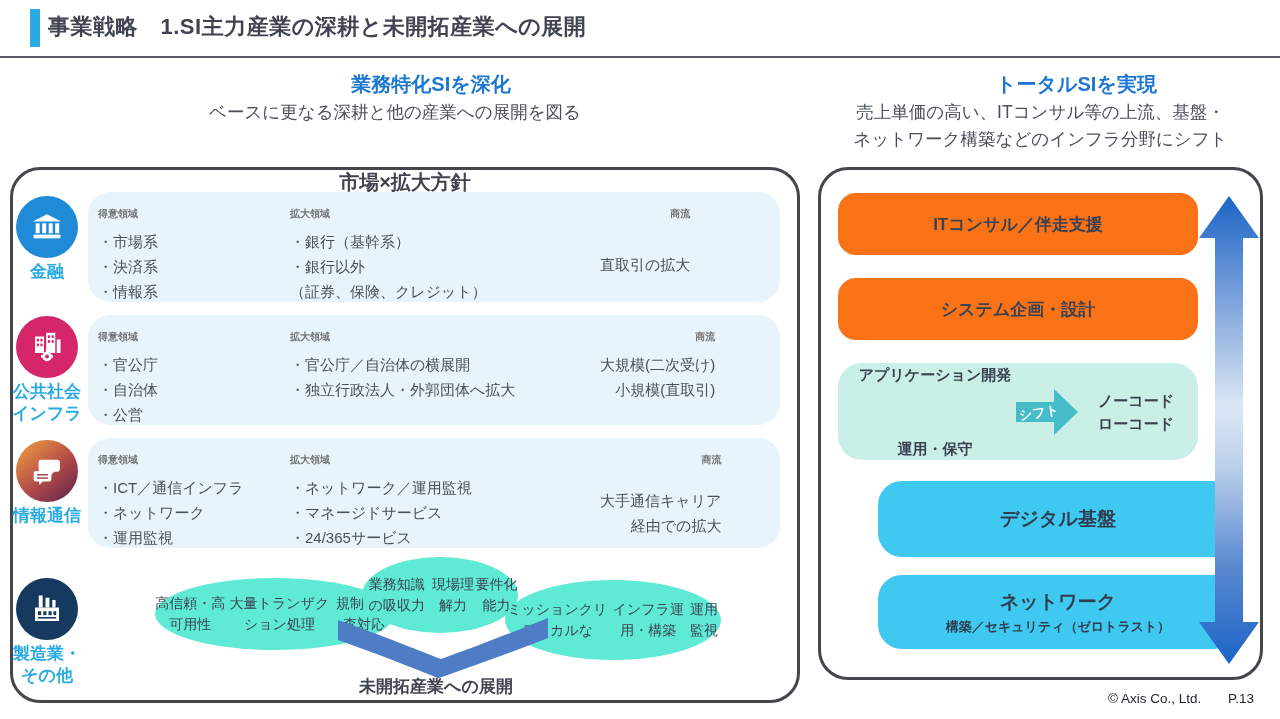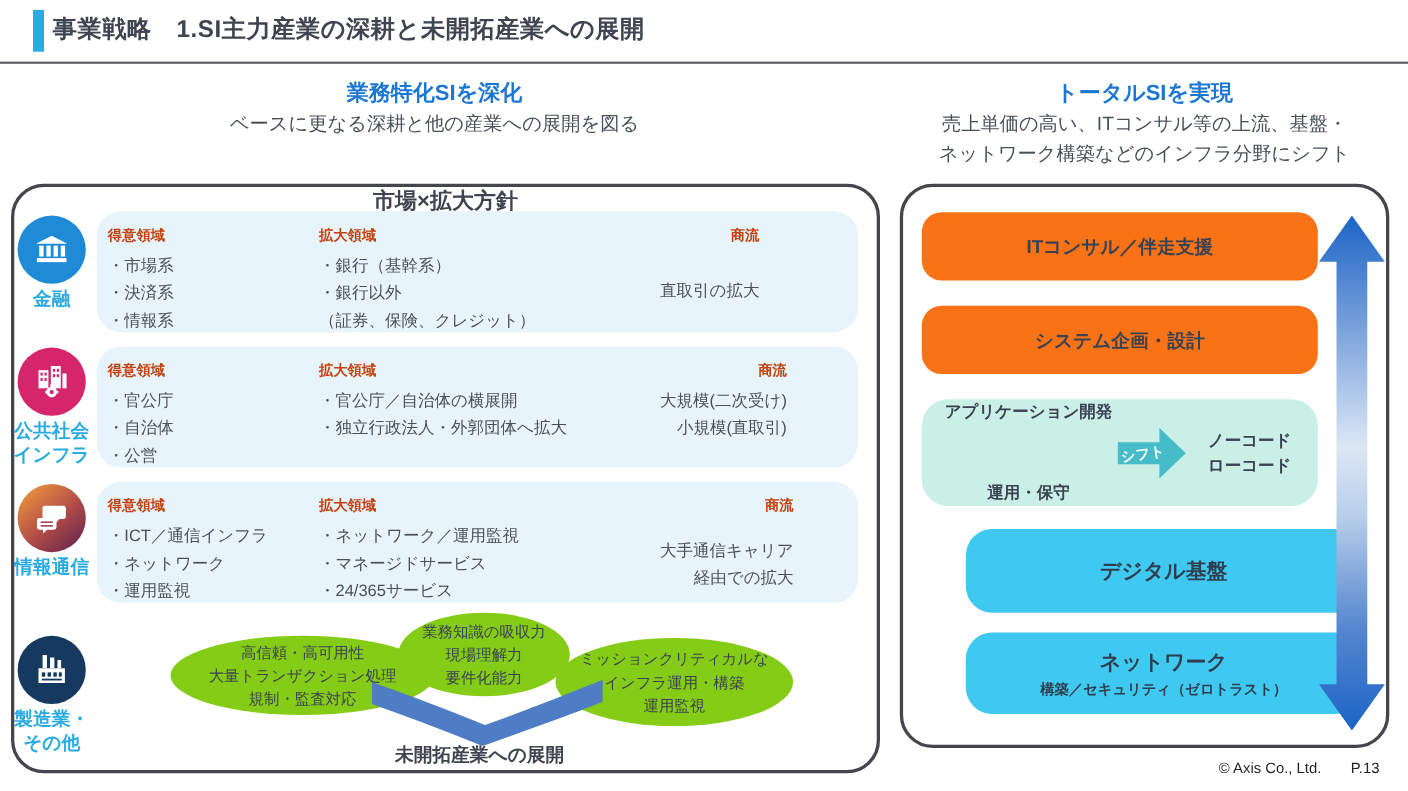--- a/index.html
+++ b/index.html
@@ -6,52 +6,52 @@
   #canvas{position:relative;width:1280px;height:719px;background:#ffffff;overflow:hidden;
           font-family:"Liberation Sans","DejaVu Sans",sans-serif;color:#4A5058;}
   .abs{position:absolute;}
 
   
   .accent-bar{left:30px;top:9px;width:10px;height:38px;background:#29ABE2;}
   .page-title{left:48px;top:12px;font-size:22px;font-weight:bold;color:#3F4450;letter-spacing:.5px;white-space:nowrap;}
   .hdiv{left:0;top:56px;width:1280px;border-top:2px solid #5B5E66;}
 
   
-  .sec-head{font-size:20px;font-weight:bold;color:#1C77D2;text-align:center;}
+  .sec-head{font-size:20px;font-weight:bold;color:#1C77D2;text-align:center;padding-left:36px;}
   .sec-desc{font-size:17.5px;line-height:27px;color:#4A5058;text-align:center;}
   .left-head{left:0;top:71px;width:790px;}
   .left-desc{left:0;top:99px;width:790px;}
   .right-head{left:818px;top:71px;width:445px;}
   .right-desc{left:818px;top:99px;width:445px;}
 
   
   .panel{border:3px solid #45464C;border-radius:30px;background:#fff;box-sizing:border-box;}
   .left-panel{left:10px;top:167px;width:790px;height:536px;}
   .right-panel{left:818px;top:167px;width:445px;height:513px;}
   .panel-title{left:10px;top:169px;width:790px;text-align:center;font-size:20px;font-weight:bold;color:#3F4450;}
 
   
   .row-box{left:88px;width:692px;height:110px;background:#E7F4FB;border-radius:22px;}
   .r1{top:192px;} .r2{top:315px;} .r3{top:438px;}
   .col{position:absolute;top:9px;font-size:15px;line-height:25px;color:#4A5058;white-space:nowrap;}
   .c1{left:10px;} .c2{left:202px;} .c3{left:512px;text-align:right;}
-  .col-h{font-size:13px;font-weight:bold;color:#c2410c;margin-bottom:3px;}
+  .col-h{font-size:10px;font-weight:bold;color:#737373;margin-bottom:3px;}
   .mt26{margin-top:26px;} .mt16{margin-top:16px;}
 
   .ind{position:absolute;width:78px;text-align:center;}
   .i1{left:8px;top:196px;} .i2{left:8px;top:316px;} .i3{left:8px;top:440px;} .i4{left:8px;top:578px;}
   .icon-circle{width:62px;height:62px;border-radius:50%;margin:0 auto;display:flex;align-items:center;justify-content:center;}
   .c-bank{background:#1F8BD6;}
   .c-public{background:#D5256B;}
   .c-telecom{background:linear-gradient(140deg,#EE9A3E 5%,#B04A48 55%,#58204F 100%);}
   .c-factory{background:#16395F;}
   .ind-label{font-size:17px;font-weight:bold;color:#29ABE2;line-height:22px;margin-top:3px;}
 
   
-  .bubble{position:absolute;background:#84cc16;border-radius:50%;display:flex;flex-direction:column;
+  .bubble{position:absolute;background:#5eead4;border-radius:50%;display:flex;flex-direction:row;
           align-items:center;justify-content:center;font-size:14px;line-height:21px;color:#3C4250;text-align:center;z-index:1;}
   .b1{left:155px;top:578px;width:240px;height:72px;}
   .b2{left:362px;top:557px;width:156px;height:76px;}
   .b3{left:505px;top:580px;width:216px;height:80px;}
   .funnel{left:338px;top:612px;z-index:2;}
   .bottom-label{left:330px;top:675px;width:212px;text-align:center;font-size:17px;font-weight:bold;color:#3F4450;z-index:3;white-space:nowrap;}
 
   
   .rbox{left:838px;width:360px;border-radius:18px;background:#f97316;display:flex;flex-direction:column;
         align-items:center;justify-content:center;font-weight:bold;color:#3A4150;box-sizing:border-box;}

